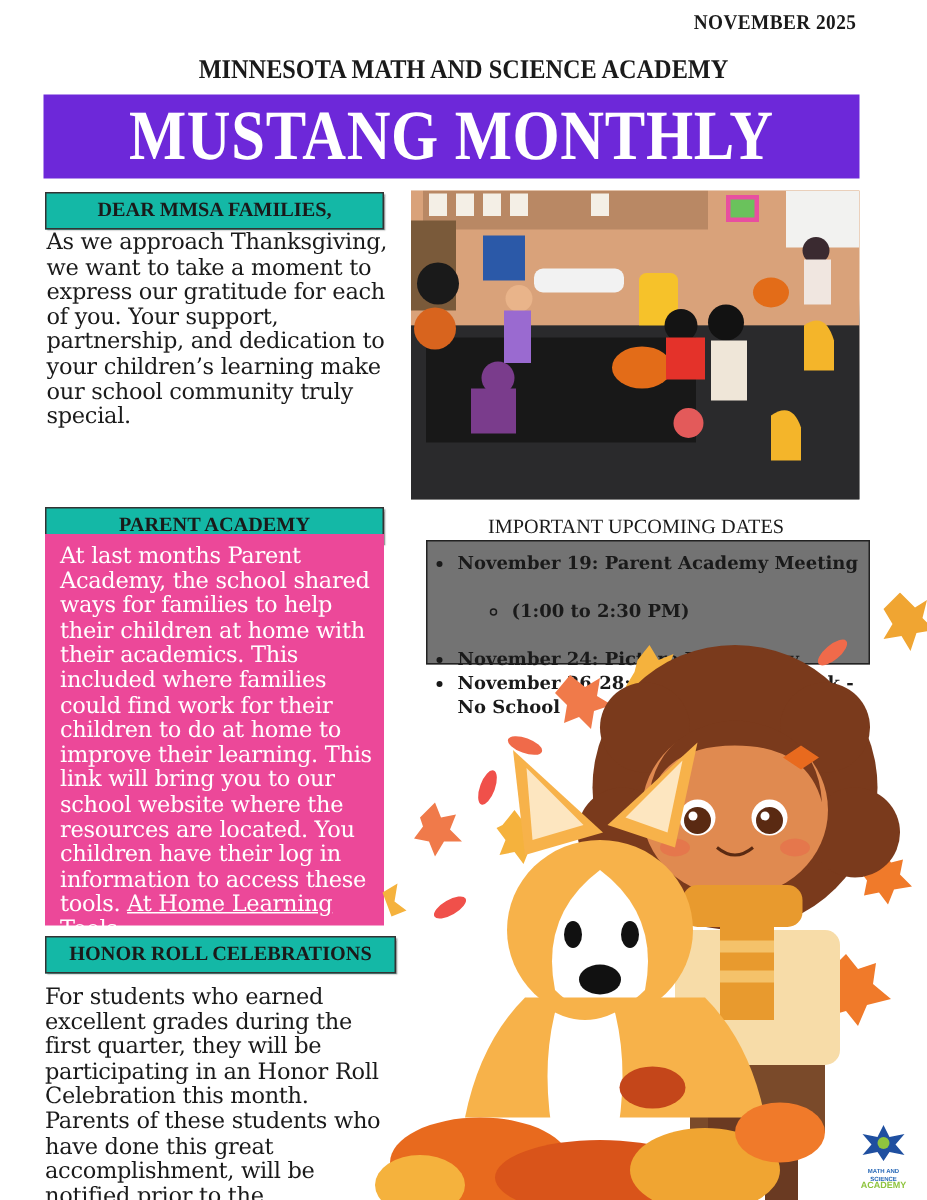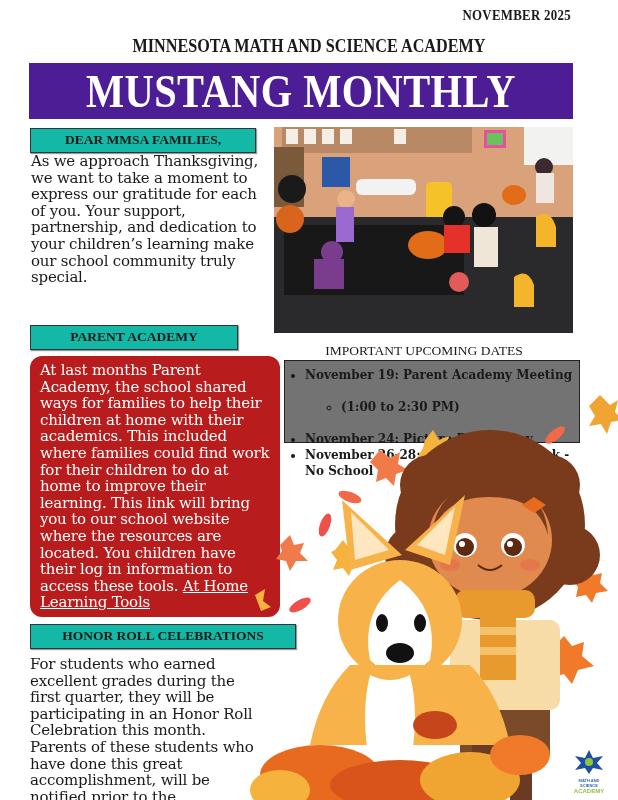--- a/index.html
+++ b/index.html
@@ -3,30 +3,30 @@
 <meta charset="utf-8">
 <style>
   html, body { margin:0; padding:0; background:#ffffff; }
   body { width:618px; height:800px; position:relative; overflow:hidden;
          font-family:"DejaVu Serif","Liberation Serif",serif; color:#1a1a1a; }
   .abs { position:absolute; }
   .date-line { right:47px; top:8px; font-family:"Liberation Serif",serif; font-weight:bold;
                font-size:14px; letter-spacing:0.3px; transform:scaleX(0.92); transform-origin:right; }
   .school { left:0; width:618px; top:36px; text-align:center; font-family:"Liberation Serif",serif;
             font-weight:bold; font-size:18px; transform:scaleX(0.9); }
-  .banner { left:29px; top:63px; width:544px; height:56px; background:#4c1d95;
+  .banner { left:29px; top:63px; width:544px; height:56px; background:#6d28d9;
             display:flex; align-items:center; justify-content:center; }
   .banner span { color:#fff; font-family:"Liberation Serif",serif; font-weight:bold; font-size:47px;
                  letter-spacing:0.5px; transform:scaleX(0.86); display:inline-block; line-height:1; }
   .hdr-box { border:1.5px solid #333; box-sizing:border-box; background:#14b8a6;
              text-align:center; font-family:"Liberation Serif",serif; font-weight:bold; font-size:13.5px;
              line-height:21px; box-shadow:1px 1px 1px #999; }
   .body-text { font-family:"DejaVu Serif",serif; font-size:15px; line-height:16.6px; letter-spacing:-0.2px; }
-  .brown-box { left:30px; top:356px; width:250px; height:261px; background:#b91c1c; color:#fff;
-               box-sizing:border-box; padding:6px 8px 0 10px;border-radius:12px; }
+  .brown-box { left:30px; top:356px; width:226px; height:261px; background:#ec4899; color:#fff;
+               box-sizing:border-box; padding:6px 8px 0 10px; }
   .brown-box a { color:#fff; text-decoration:underline; }
   .photo { left:274px; top:127px; width:299px; height:206px; overflow:hidden;
            background:linear-gradient(180deg,#d9a57c 0%,#e0b08a 35%,#5a4a44 45%,#2a2828 70%,#1e1e1e 100%); }
   .dates-title { left:284px; top:343px; width:280px; text-align:center; font-family:"Liberation Serif",serif;
                  font-weight:normal; font-size:13.5px; }
   .dates-box { left:284px; top:360px; width:296px; height:83px; border:1.5px solid #222; box-sizing:border-box;
                background:#737373; font-family:"DejaVu Serif",serif; font-weight:bold; font-size:12px; }
   .dates-box ul { margin:6px 0 0 0; padding-left:20px; list-style:disc; }
   .dates-box li { line-height:16px; }
   .dates-box ul ul { margin:16px; padding-left:20px; list-style:circle; }
@@ -78,29 +78,29 @@
       <rect x="200" y="100" width="24" height="40" fill="#efe6d8"></rect>
     <ellipse cx="240" cy="68" rx="12" ry="10" fill="#e36c18"></ellipse>
     <path d="M262 90 q14 -10 20 10 v20 h-20z" fill="#f4b52a"></path>
     <path d="M240 150 q14 -10 20 8 v22 h-20z" fill="#f4b52a"></path>
     <circle cx="185" cy="155" r="10" fill="#e35a5a"></circle>
     <circle cx="270" cy="40" r="9" fill="#3a2a30"></circle>
       <rect x="262" y="46" width="18" height="30" fill="#f0e6e0"></rect>
   </svg>
 </div>
 
-<div class="abs hdr-box" style="left:30px;top:325px;width:208px;height:25px;">PARENT ACADEMY</div>
+<div class="abs hdr-box" style="left:30px;top:338px;width:226px;height:25px;">PARENT ACADEMY</div>
 <div class="abs brown-box body-text">
   <span>At last months Parent Academy, the school shared ways for families to help their children at home with their academics. This included where families could find work for their children to do at home to improve their learning. This link will bring you to our school website where the resources are located. You children have their log in information to access these tools.</span>
   <a href="#">At Home Learning Tools</a>
   <div style="height:16.6px"></div>
   <div>The November Parent Academy meeting is on Friday, November 19 from 1 to 2:30 PM.</div>
 </div>
 
-<div class="abs hdr-box" style="left:30px;top:624px;width:266px;height:25px;">HONOR ROLL CELEBRATIONS</div>
+<div class="abs hdr-box" style="left:30px;top:624px;width:234px;height:25px;">HONOR ROLL CELEBRATIONS</div>
 <div class="abs body-text" style="left:30px;top:656px;width:232px;">For students who earned excellent grades during the first quarter, they will be participating in an Honor Roll Celebration this month. Parents of these students who have done this great accomplishment, will be notified prior to the celebration. If you want to find out more about Honor Roll, please contact the school.</div>
 
 <div class="abs dates-title">IMPORTANT UPCOMING DATES</div>
 <div class="abs dates-box">
   <ul>
     <li><span>November 19: Parent Academy Meeting</span>
       <ul>
           <li>(1:00 to 2:30 PM)</li>
         </ul>
     </li>

